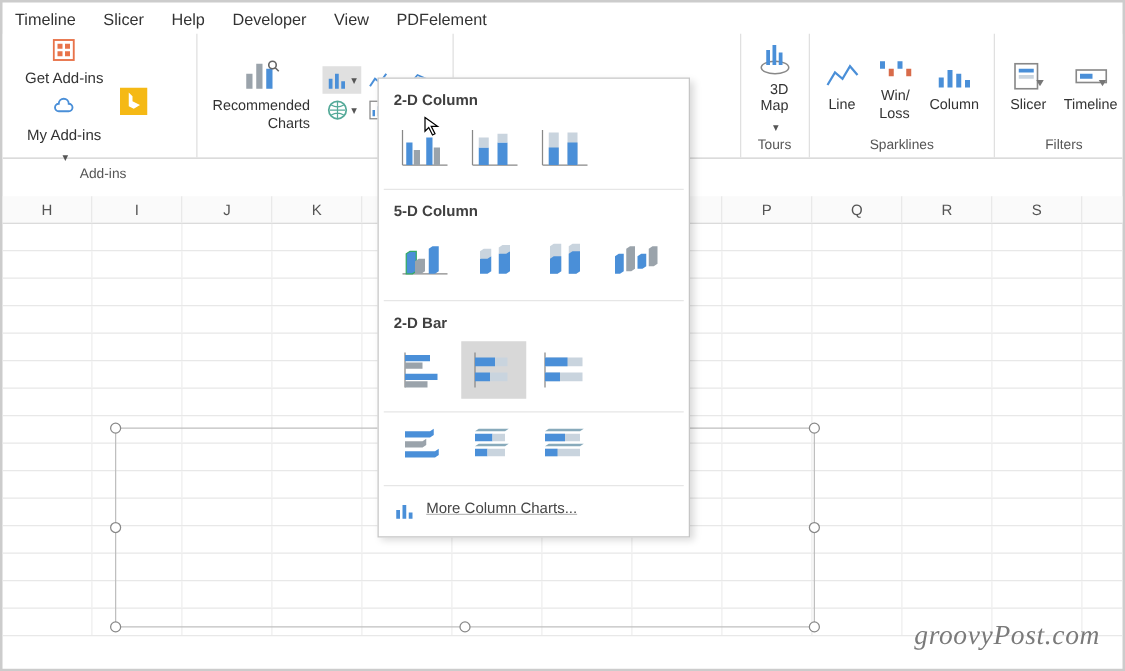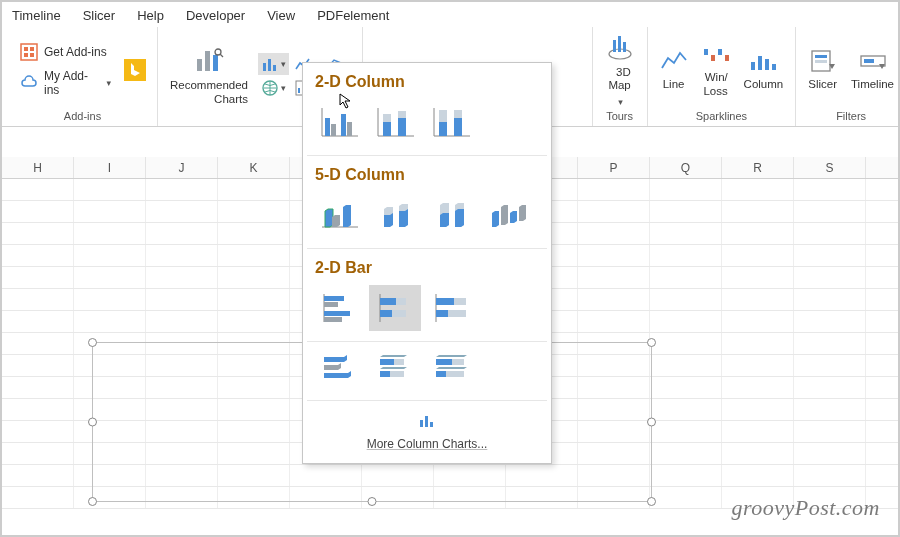--- a/index.html
+++ b/index.html
@@ -36,21 +36,21 @@
     display: flex;
     flex-direction: column;
     justify-content: space-between;
     padding: 2px 8px 2px 8px;
     border-right: 1px solid #e0e0e0;
   }
   .group:last-child { border-right: none; }
   .group-body { display: flex; align-items: center; gap: 6px; flex: 1; }
   .group-label { text-align: center; font-size: 11px; color: #555; padding-bottom: 2px; }
   .stacked { display: flex; flex-direction: column; gap: 4px; justify-content: center;}
-  .cmd-row { display: flex; align-items: center; gap: 6px; font-size: 12px; cursor:pointer; padding: 2px 4px;}
+  .cmd-row { display: flex; align-items: center; gap: 6px; font-size: 12px; cursor:pointer; padding: 2px 4px; flex-direction: column;}
   .big-cmd { display: flex; flex-direction: column; align-items: center; gap: 4px; font-size: 11.5px; text-align:right; cursor:pointer; padding: 2px 4px; line-height:1.15;}
   .big-cmd .ico, .cmd-row .ico { display:inline-flex; }
   .ico svg { display:block; }
   .dd-arrow { font-size: 9px; color:#555; margin-left:2px;}
   .sec-chart-btns { display:flex; gap:2px; align-items:center;}
   .chart-btn { display:flex; align-items:center; padding:2px 3px; cursor:pointer;}
   .chart-btn.active { background:#e0e0e0; }
 
   
   .sheet-wrap { position:relative; }
@@ -79,30 +79,30 @@
   .menu {
     position:absolute;
     left:300px; top:60px;
     width:250px;
     background:#fff;
     border:1px solid #c6c6c6;
     box-shadow: 3px 3px 6px rgba(0,0,0,0.15);
     z-index:10;
     padding-bottom:4px;
   }
-  .menu-section-title { font-weight:600; font-size:16px; padding:10px 12px 6px 12px; color:#a16207;}
+  .menu-section-title { font-weight:600; font-size:12px; padding:10px 12px 6px 12px; color:#404040;}
   .menu-icons { display:flex; gap:4px; padding:2px 10px 10px 10px; flex-wrap:wrap;}
   .menu-icons .opt {
     width:52px; height:46px;
     display:flex; align-items:center; justify-content:center;
     cursor:pointer;
   }
   .menu-icons .opt.hover { background:#d8d8d8; }
   .menu hr { border:none; border-top:1px solid #e6e6e6; margin:0 4px;}
-  .menu-bottom { display:flex; align-items:center; gap:8px; padding:10px 12px 8px 12px; cursor:pointer; color:#444;flex-direction:column;}
+  .menu-bottom { display:flex; gap:8px; padding:10px 12px 8px 12px; cursor:pointer; color:#444;}
   .cursor-arrow { position:absolute; pointer-events:none; }
 
   .watermark {
     position:absolute; right:18px; bottom:14px;
     font-family: Georgia, "Times New Roman", serif;
     font-style: italic;
     font-size:22px;
     color:#7a7a7a;
     letter-spacing:0.5px;
   }

